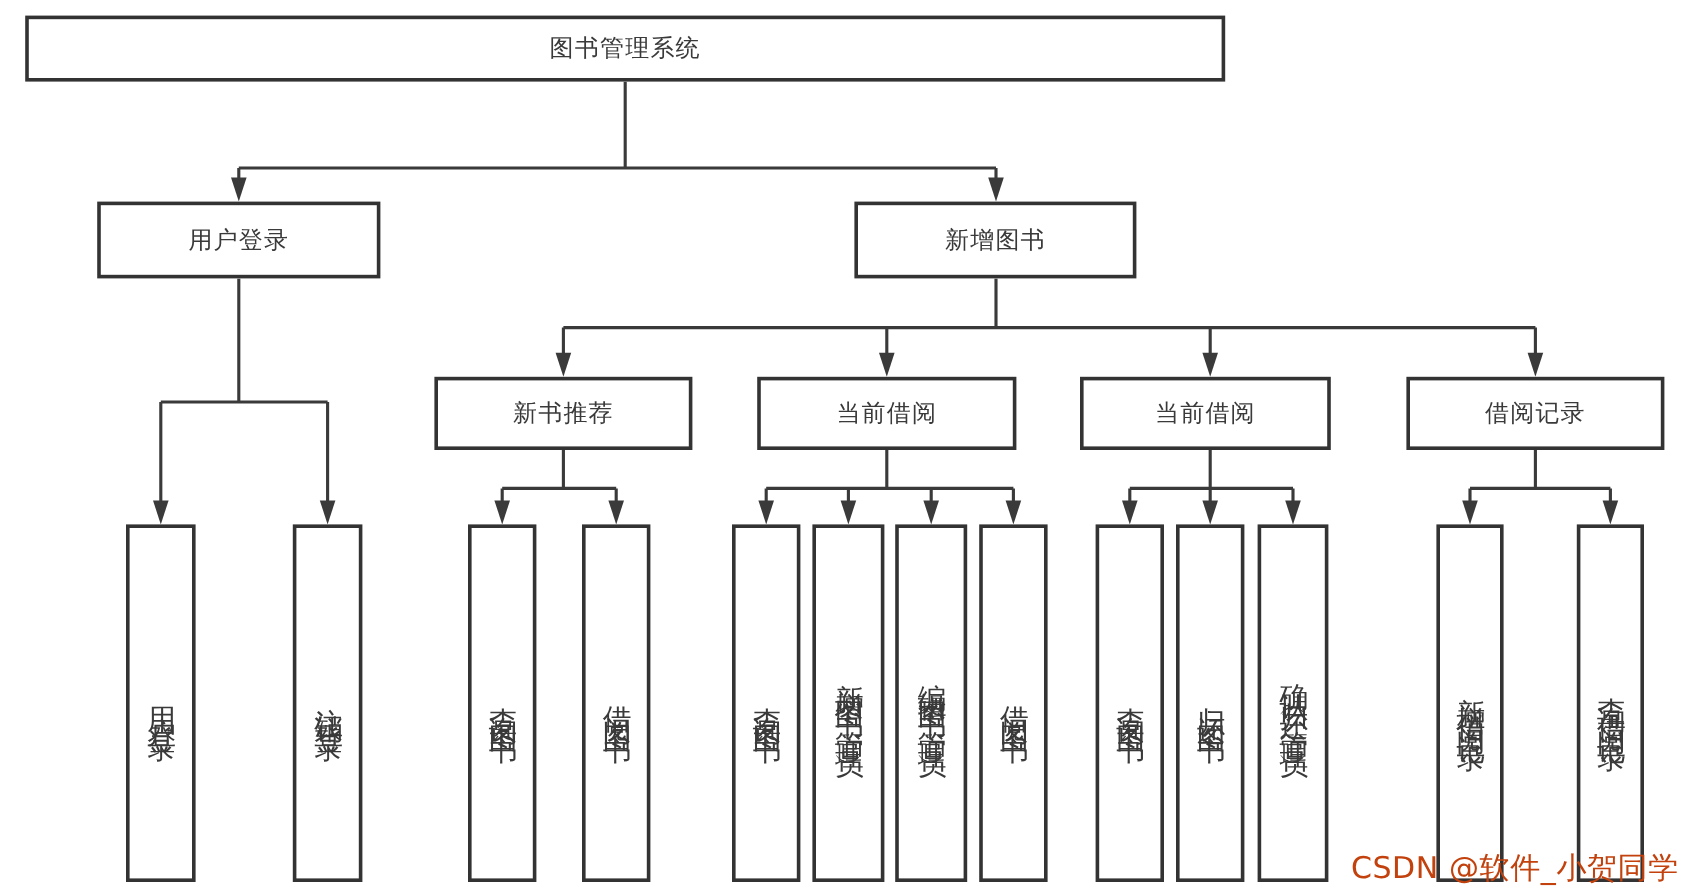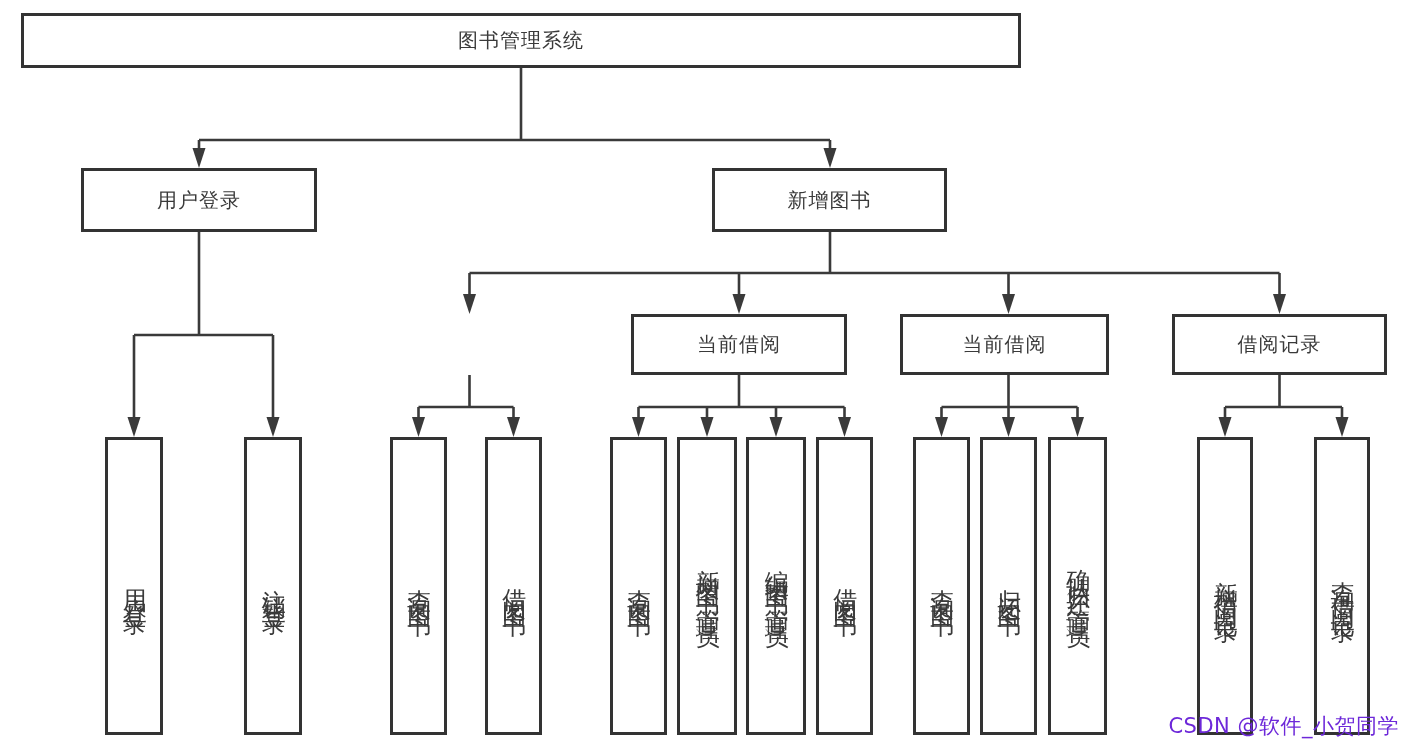--- a/index.html
+++ b/index.html
@@ -39,22 +39,22 @@
     font-size: 24px;
     letter-spacing: 8px;
     line-height: 1.15;
     white-space: nowrap;
   }
   .watermark {
     position: absolute;
     right: 6px;
     bottom: 7px;
     z-index: 5;
-    color: #6d28d9;
-    font-size: 21px;
+    color: #c2410c;
+    font-size: 25px;
     letter-spacing: 0.5px;
     white-space: nowrap;
   }
 </style>
 </head>
 <body>
 
 <div id="canvas">
 
   <svg class="wires" width="1405" height="747" viewBox="0 0 1405 747">
@@ -108,20 +108,23 @@
     <span>图书管理系统</span>
   </div>
 
   <div class="box h" style="left:81px; top:168px; width:236px; height:64px">
     <span>用户登录</span>
   </div>
   <div class="box h" style="left:712px; top:168px; width:235px; height:64px">
     <span>新增图书</span>
   </div>
 
+  <div class="box h" style="left:362px; top:314px; width:215px; height:61px">
+    <span>新书推荐</span>
+  </div>
   <div class="box h" style="left:631px; top:314px; width:216px; height:61px">
     <span>当前借阅</span>
   </div>
   <div class="box h" style="left:900px; top:314px; width:209px; height:61px">
     <span>当前借阅</span>
   </div>
   <div class="box h" style="left:1172px; top:314px; width:215px; height:61px">
     <span>借阅记录</span>
   </div>
 

